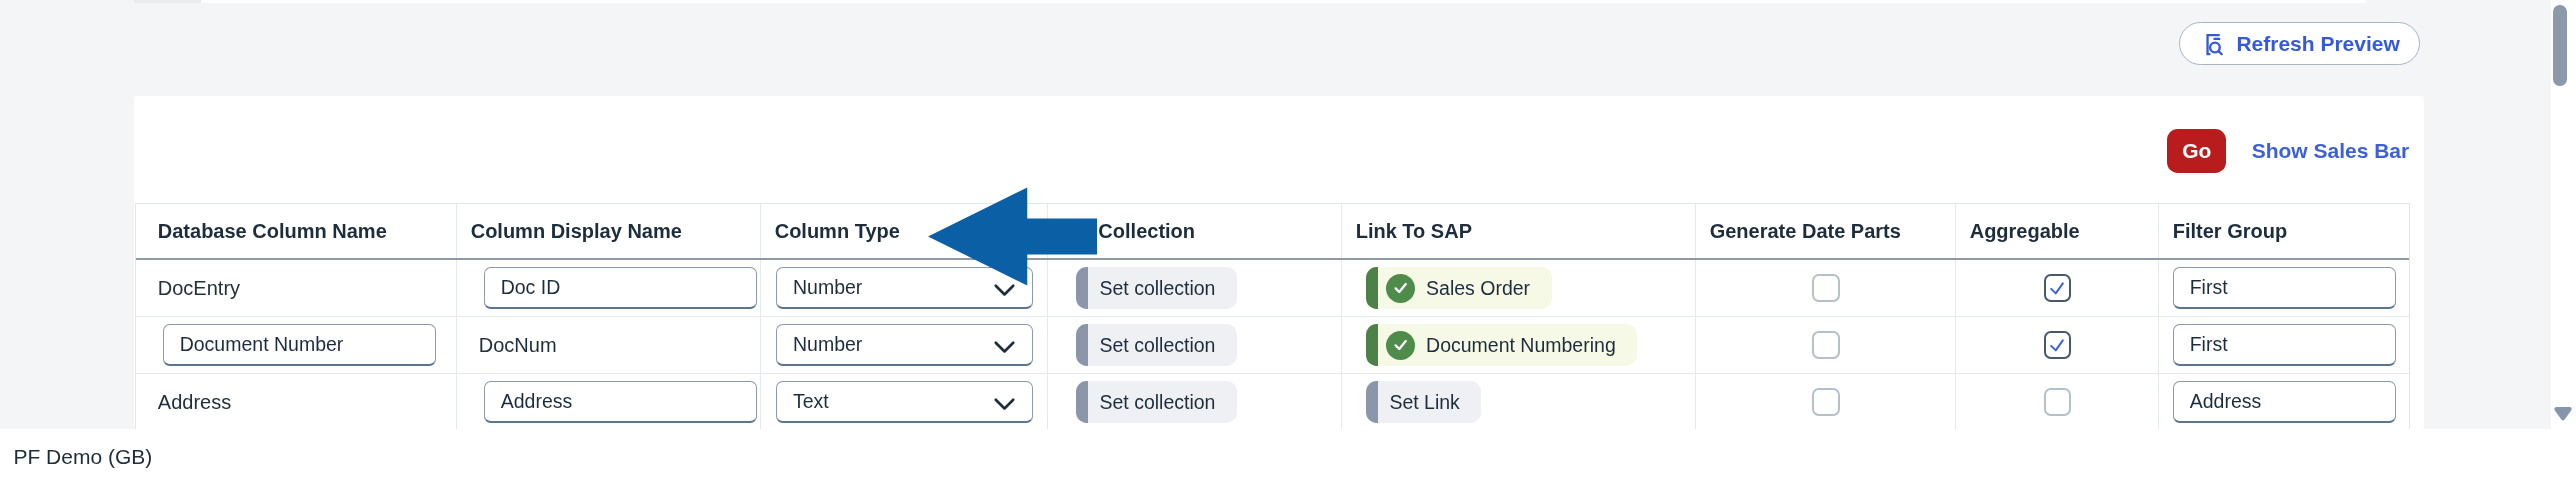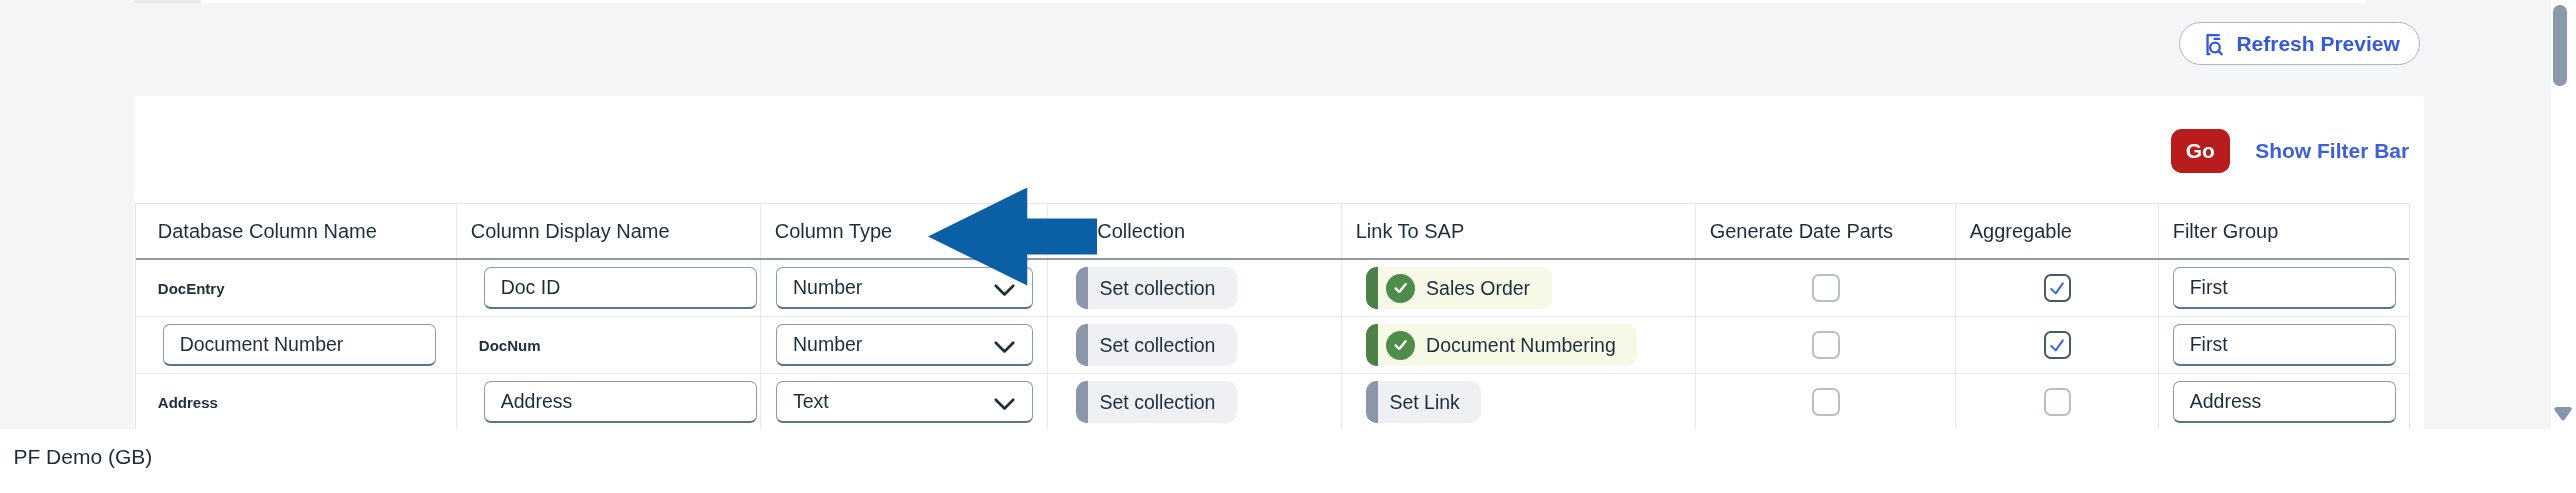--- a/index.html
+++ b/index.html
@@ -22,28 +22,28 @@
 
   .filterbar-actions{position:absolute;top:33px;right:14.8px;height:44px;display:flex;align-items:center;gap:25.5px;}
   .go-btn{height:44px;min-width:55px;padding:0 14.8px;background:#b91c1c;color:#ffffff;border:none;border-radius:10.7px;
     font-size:21px;font-weight:700;font-family:inherit;cursor:pointer;}
   .sfb-link{color:#3d60d8;font-size:21px;font-weight:700;text-decoration:none;cursor:pointer;}
 
   
   .dtable{position:absolute;left:1.3px;top:107px;width:2275px;border:0.7px solid #e3e6e9;box-sizing:border-box;}
   .t-grid{display:grid;grid-template-columns:321px 304px 287px 294px 354px 260px 203px 251px;}
   .t-header{height:54px;border-bottom:2px solid #8e9aa8;}
-  .t-header .cell{font-size:20px;font-weight:400;color:#1d2d3e;}
+  .t-header .cell{font-size:20px;font-weight:700;color:#1d2d3e;}
   .t-row{height:56px;background:#ffffff;}
   .t-row + .t-row{border-top:0.7px solid #e6e9ec;}
   .cell{display:flex;align-items:center;padding-left:13.4px;box-sizing:border-box;overflow:hidden;position:relative;}
   .cell:not(:last-child){border-right:0.7px solid #e6e9ec;}
   .cell.first{padding-left:21.5px;}
   .cell.center{justify-content:center;padding-left:0;}
-  .row-label{font-size:15px;color:#22303d;font-weight:bold;}
+  .row-label{font-size:20px;color:#22303d;}
 
   
   .tbl-input,.tbl-select{height:42px;background:#fff;border:1.3px solid #8b99a9;border-bottom:2px solid #5b7490;
     border-radius:6.7px;display:flex;align-items:center;padding-left:16px;box-sizing:border-box;
     font-size:19.5px;color:#1d2d3e;position:relative;cursor:text;}
   .tbl-select{cursor:pointer;}
   .w-display{width:273px;margin-left:13px;}
   .w-type{width:257px;margin-left:1.3px;}
   .w-filter{width:223px;margin-left:0px;}
   .chev{position:absolute;right:16px;top:50%;margin-top:-7.4px;}
@@ -100,21 +100,21 @@
         <path d="M25.2 27.2 L29.2 31.2"></path>
       </svg>
     </span>
     <span>Refresh Preview</span>
   </button>
 
   <div class="panel">
 
     <div class="filterbar-actions">
       <button class="go-btn">Go</button>
-      <a class="sfb-link">Show Filter Bar</a>
+      <a class="sfb-link">Show Sales Bar</a>
     </div>
 
     <div class="dtable">
 
       <div class="t-grid t-header">
         <div class="cell first">Database Column Name</div>
         <div class="cell">Column Display Name</div>
         <div class="cell">Column Type</div>
         <div class="cell">Set Collection</div>
         <div class="cell">Link To SAP</div>

